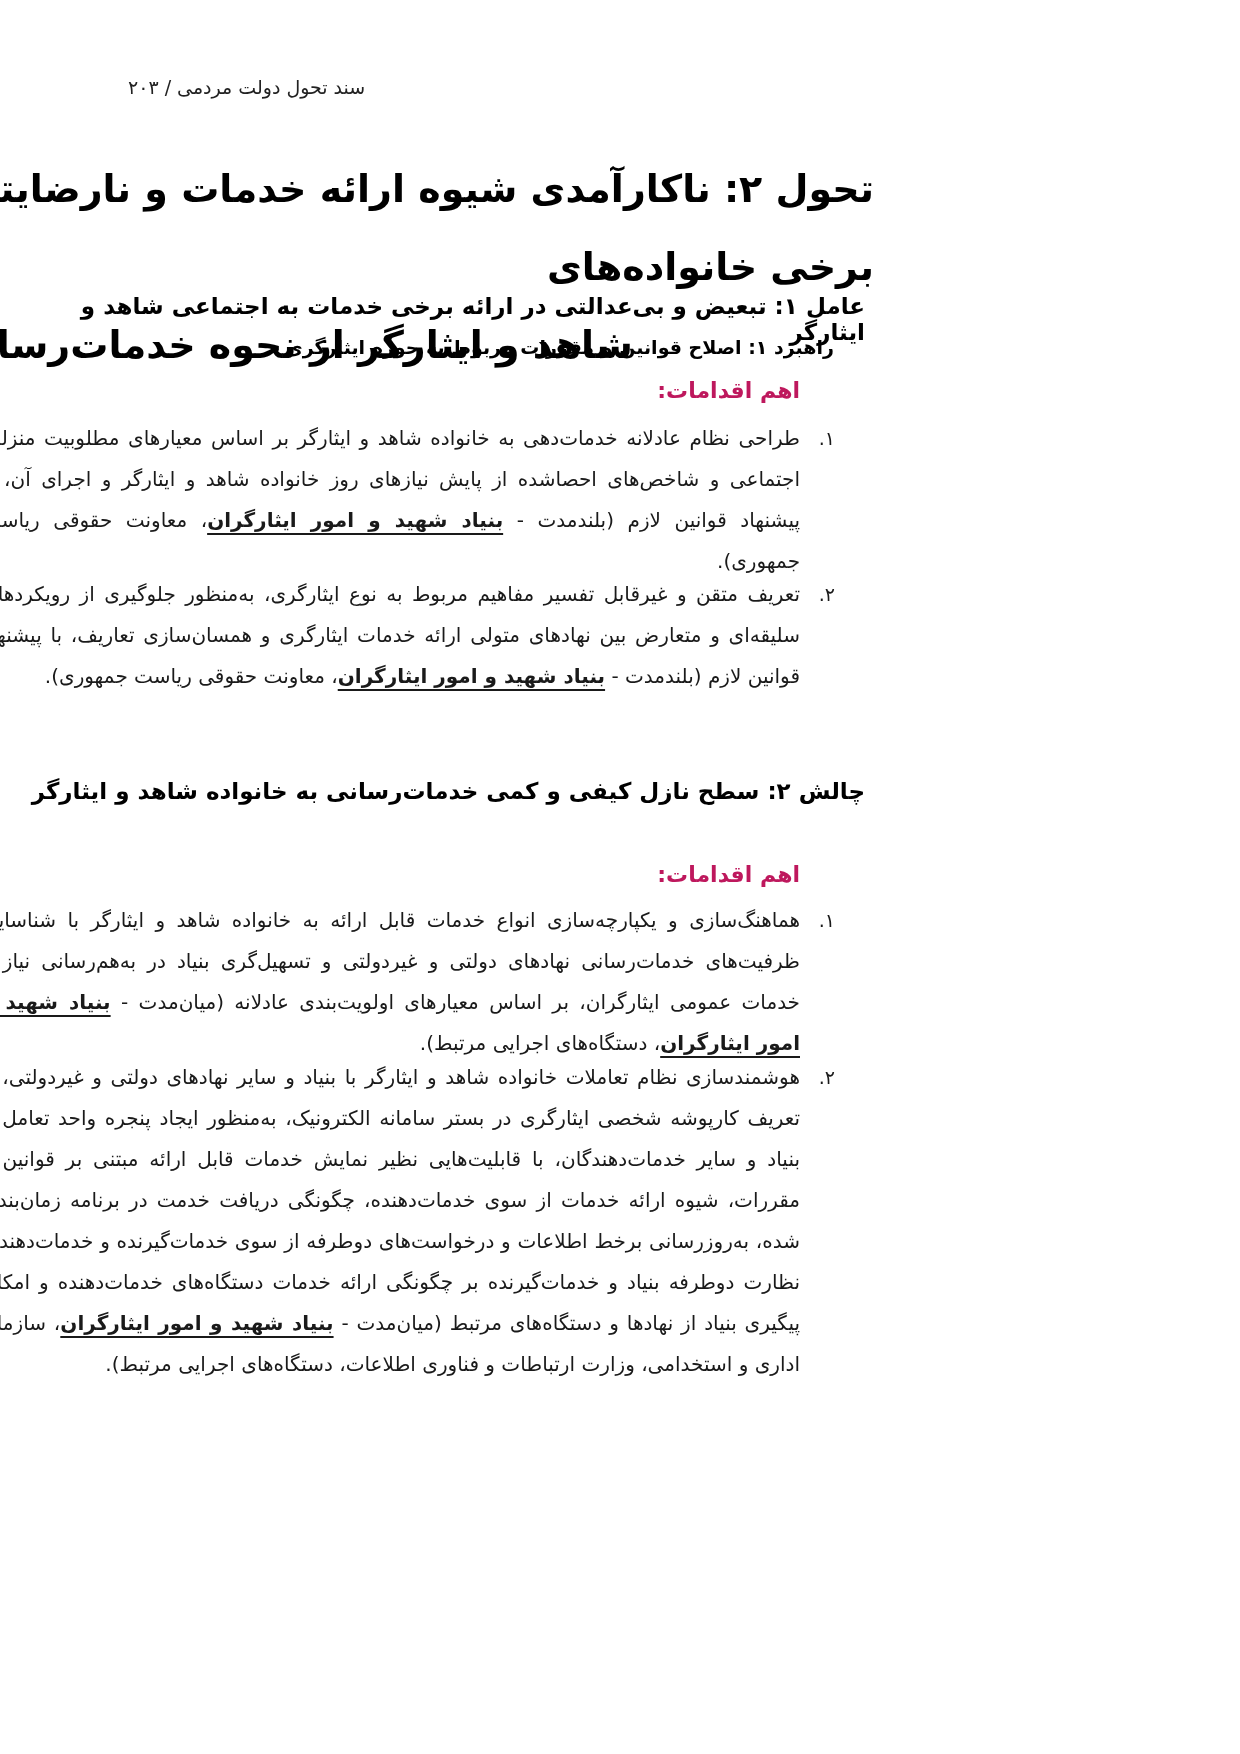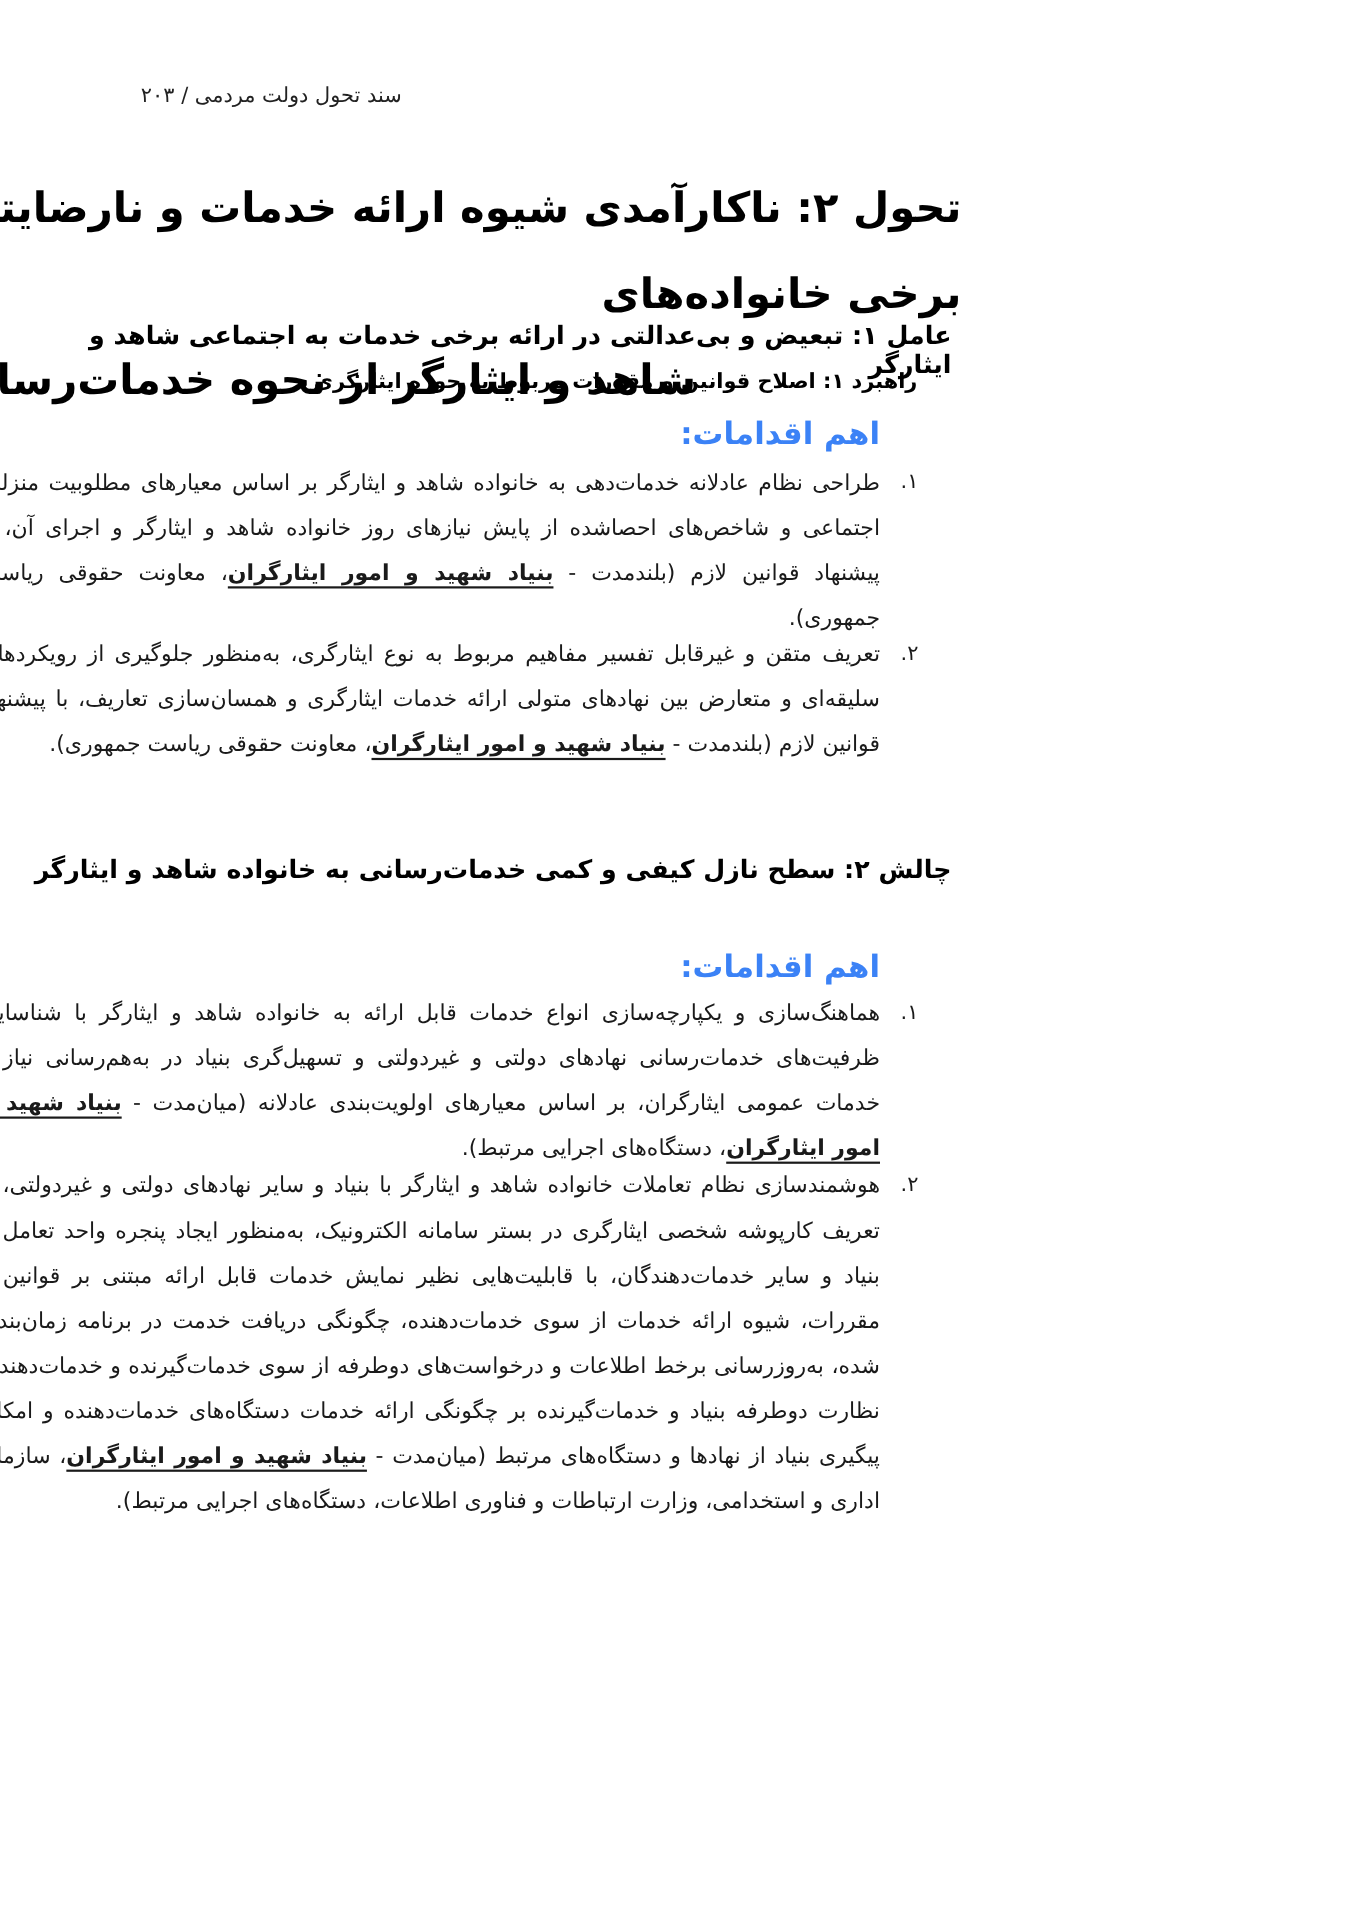--- a/index.html
+++ b/index.html
@@ -19,21 +19,21 @@
     }
     .chapter-title .line1 { display:block; text-align: right; }
     .chapter-title .line2 { display:block; text-align: left; padding-right: 0; }
     .factor {
       position: absolute; right: 187px; font-size: 23px; font-weight: bold; color: #000;
     }
     .strategy {
       position: absolute; right: 218px; font-size: 19px; font-weight: bold; color: #000;
     }
     .actions-label {
-      position: absolute; right: 252px; font-size: 28px; font-weight: bold; color: #3b82f6;
+      position: absolute; right: 252px; font-size: 22px; font-weight: bold; color: #be185d;
     }
     .item {
       position: absolute; right: 252px; width: 818px;
       font-size: 20px; line-height: 41px; text-align: justify; text-align-last: right;
       color: #1a1a1a;
     }
     .item .num {
       position: absolute; right: -35px; top: 0; width: 24px; text-align: left; font-size: 19px;
     }
     .item .ul { text-decoration: underline; text-underline-offset: 6px; text-decoration-thickness: 2px; font-weight: bold; }

